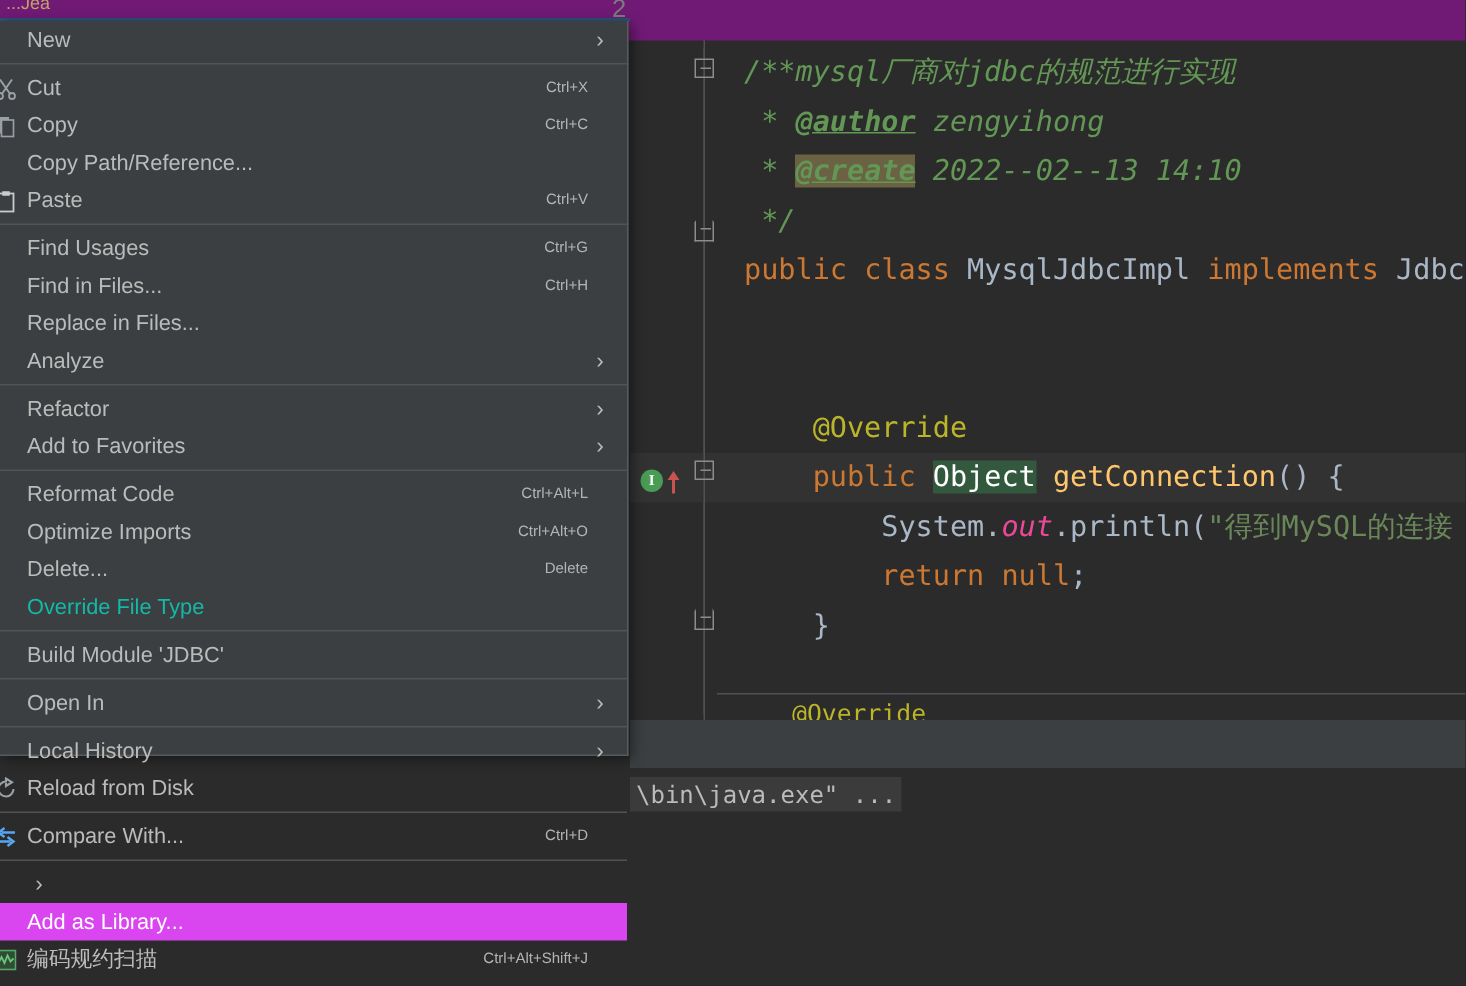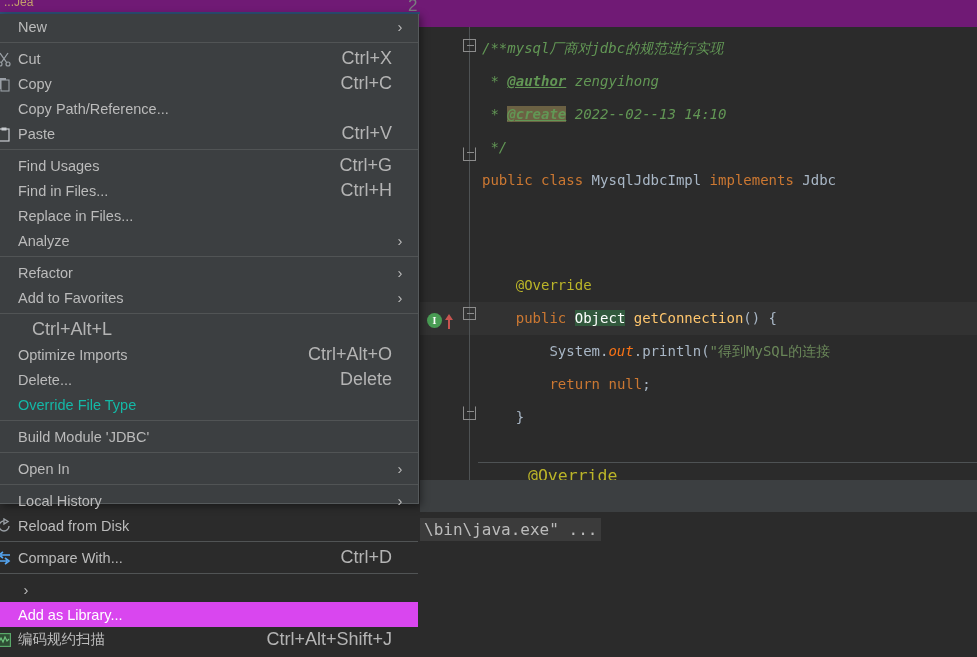--- a/index.html
+++ b/index.html
@@ -59,36 +59,36 @@
     background: #2b2b2b;
   }
   #gutter-line {
     position: absolute;
     left: 49px; top: 0;
     width: 1px; height: 466px;
     background: #4e5254;
   }
   .code-line {
     position: absolute;
-    left: 62px;
+    left: 76px;
     white-space: pre;
     font-family: "DejaVu Sans Mono", monospace;
-    font-size: 14px;
+    font-size: 19px;
     line-height: 33px;
   }
   .kw       { color: #cc7832; }
   .cmt      { color: #629755; font-style: italic; }
   .cmt-tag  { color: #629755; font-style: italic; text-decoration: underline; font-weight: bold; }
   .cmt-hl   { color: #629755; font-style: italic; text-decoration: underline; font-weight: bold;
               background: #6b6143; }
   .ident    { color: #a9b7c6; }
   .type-hl  { color: #ffffff; background: #32593d; }
   .method   { color: #ffc66d; }
   .anno     { color: #bbb529; }
-  .field-it { color: #f97316; font-style: italic; }
+  .field-it { color: #ec4899; font-style: italic; }
   .str      { color: #6a8759; }
   .punct    { color: #a9b7c6; }
   .brace    { color: #a9b7c6; }
 
   
   .caret-line {
     position: absolute;
     left: 0;
     width: 557px; height: 33px;
     background: #323232;
@@ -244,21 +244,21 @@
     justify-content: center;
     margin-left: -10px;
   }
   .mi-label {
     flex: 1;
     white-space: nowrap;
     overflow: hidden;
   }
   .mi-short {
     color: #b4b4b4;
-    font-size: 18px;
+    font-size: 10px;
     margin-left: 14px;
     white-space: nowrap;
   }
   .mi-arrow {
     width: 16px;
     min-width: 16px;
     text-align: center;
     color: #bbbbbb;
     font-size: 15px;
   }
@@ -401,20 +401,21 @@
       <span class="mi-arrow">›</span>
     </div>
     <div class="menu-item">
       <span class="mi-icon"></span>
       <span class="mi-label">Add to Favorites</span>
       <span class="mi-arrow">›</span>
     </div>
     <div class="menu-sep"></div>
     <div class="menu-item">
       <span class="mi-icon"></span>
+      <span class="mi-label">Reformat Code</span>
       <span class="mi-short">Ctrl+Alt+L</span>
       <span class="mi-arrow"></span>
     </div>
     <div class="menu-item">
       <span class="mi-icon"></span>
       <span class="mi-label">Optimize Imports</span>
       <span class="mi-short">Ctrl+Alt+O</span>
       <span class="mi-arrow"></span>
     </div>
     <div class="menu-item">

